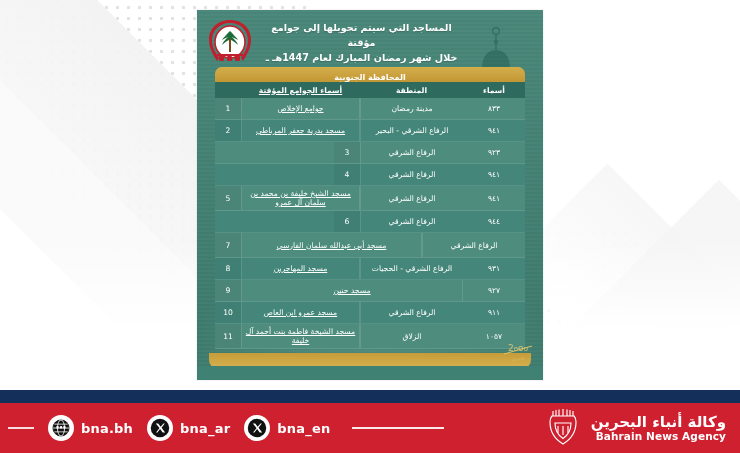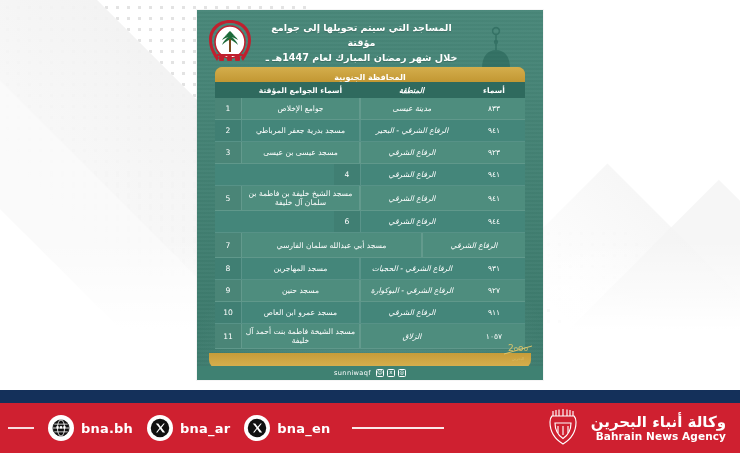--- a/index.html
+++ b/index.html
@@ -82,22 +82,22 @@
 
   
   .p-table{position:absolute;left:18px;right:18px;top:72px;}
   .trow{display:flex;align-items:stretch;width:100%;}
   .trow > div{
     display:flex;align-items:center;justify-content:center;
     color:#ffffff;font-size:7.6px;line-height:9px;text-align:center;
     padding:0 2px;box-sizing:border-box;
   }
   .c-idx{width:26px;flex:0 0 26px;font-size:7px;}
-  .c-name{flex:1 1 auto;}
-  .c-area{width:103px;flex:0 0 103px;font-style:italic;}
+  .c-name{flex:1 1 auto;text-decoration:underline;}
+  .c-area{width:103px;flex:0 0 103px;}
   .c-cx{width:62px;flex:0 0 62px;letter-spacing:.2px;}
 
   .thead{background:#2f6a5e;height:16px;}
   .thead > div{font-weight:bold;font-size:7.6px;}
   .thead .c-idx{background:transparent;}
 
   .tbody .trow{height:21px;border-bottom:1px solid rgba(255,255,255,.10);}
   .tbody .trow.tall{height:24px;}
   .tbody .trow:nth-child(odd){background:#4e8d7e;}
   .tbody .trow:nth-child(even){background:#458madd;}
@@ -209,66 +209,64 @@
   <div class="p-table">
     <div class="trow thead">
       <div class="c-cx">أسماء</div>
       <div class="c-area">المنطقة</div>
       <div class="c-name">أسماء الجوامع المؤقتة</div>
       <div class="c-idx"></div>
     </div>
     <div class="tbody" id="tbody">
         <div class="trow">
           <div class="c-cx">٨٣٣</div>
-          <div class="c-area">مدينة عيسى</div>
+          <div class="c-area">مدينة رمضان</div>
           <div class="c-name">جوامع الإخلاص</div>
           <div class="c-idx">1</div>
         </div>
         <div class="trow">
           <div class="c-cx">٩٤١</div>
           <div class="c-area">الرفاع الشرقي - البحير</div>
           <div class="c-name">مسجد بدرية جعفر المرباطي</div>
           <div class="c-idx">2</div>
         </div>
         <div class="trow">
           <div class="c-cx">٩٢٣</div>
           <div class="c-area">الرفاع الشرقي</div>
-          <div class="c-name">مسجد عيسى بن عيسى</div>
           <div class="c-idx">3</div>
         </div>
         <div class="trow">
           <div class="c-cx">٩٤١</div>
           <div class="c-area">الرفاع الشرقي</div>
           <div class="c-idx">4</div>
         </div>
         <div class="trow tall">
           <div class="c-cx">٩٤١</div>
           <div class="c-area">الرفاع الشرقي</div>
-          <div class="c-name">مسجد الشيخ خليفة بن فاطمة بن سلمان آل خليفة</div>
+          <div class="c-name">مسجد الشيخ خليفة بن محمد بن سلمان آل عمرو</div>
           <div class="c-idx">5</div>
         </div>
         <div class="trow">
           <div class="c-cx">٩٤٤</div>
           <div class="c-area">الرفاع الشرقي</div>
           <div class="c-idx">6</div>
         </div>
         <div class="trow tall">
           <div class="c-area">الرفاع الشرقي</div>
           <div class="c-name">مسجد أبي عبدالله سلمان الفارسي</div>
           <div class="c-idx">7</div>
         </div>
         <div class="trow">
           <div class="c-cx">٩٣١</div>
           <div class="c-area">الرفاع الشرقي - الحجيات</div>
           <div class="c-name">مسجد المهاجرين</div>
           <div class="c-idx">8</div>
         </div>
         <div class="trow">
           <div class="c-cx">٩٢٧</div>
-          <div class="c-area">الرفاع الشرقي - البوكوارة</div>
           <div class="c-name">مسجد حنين</div>
           <div class="c-idx">9</div>
         </div>
         <div class="trow">
           <div class="c-cx">٩١١</div>
           <div class="c-area">الرفاع الشرقي</div>
           <div class="c-name">مسجد عمرو ابن العاص</div>
           <div class="c-idx">10</div>
         </div>
         <div class="trow tall">
@@ -283,26 +281,20 @@
   <div class="p-foot">
     <div class="foot-arc"></div>
     <div class="seal">
       <svg viewBox="0 0 34 26" width="34" height="26">
         <text x="17" y="13" text-anchor="middle" font-size="9" fill="#e6c96a" font-family="DejaVu Sans, sans-serif">2<tspan font-size="7">o</tspan>o<tspan font-size="7">o</tspan></text>
         <line x1="3" y1="16" x2="31" y2="8" stroke="#e6c96a" stroke-width="1"></line>
         <text x="17" y="22" text-anchor="middle" font-size="4" fill="#d8bd66" font-family="DejaVu Sans, sans-serif">البحرين</text>
       </svg>
     </div>
     <div class="foot-strip"></div>
-    <div class="handle-row">
-      <span class="handle-txt">sunniwaqf</span>
-      <span class="sicon">☺</span>
-      <span class="sicon">x</span>
-      <span class="sicon">◎</span>
-    </div>
   </div>
 </div>
 
 <div id="navy"></div>
 <div id="red">
   <div class="red-inner">
     <div class="dash"></div>
 
     <div class="chip">
       <span class="circ">

